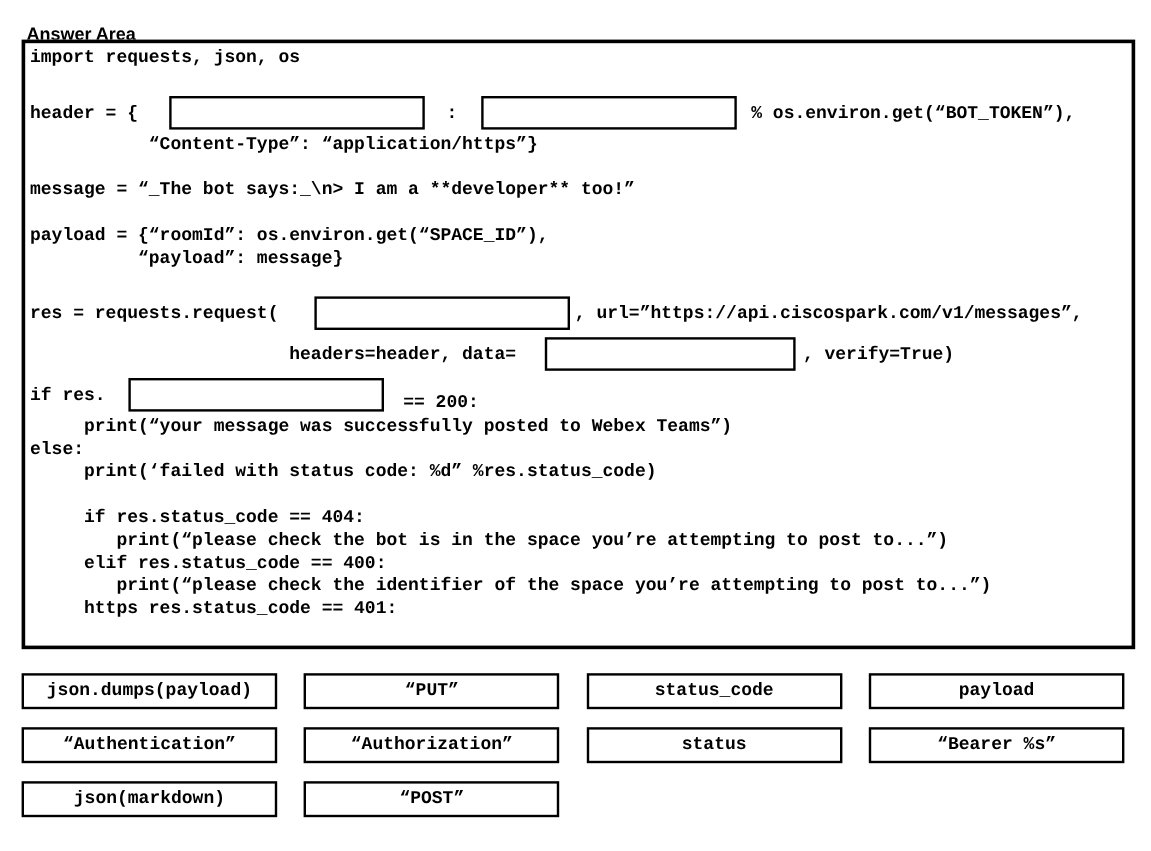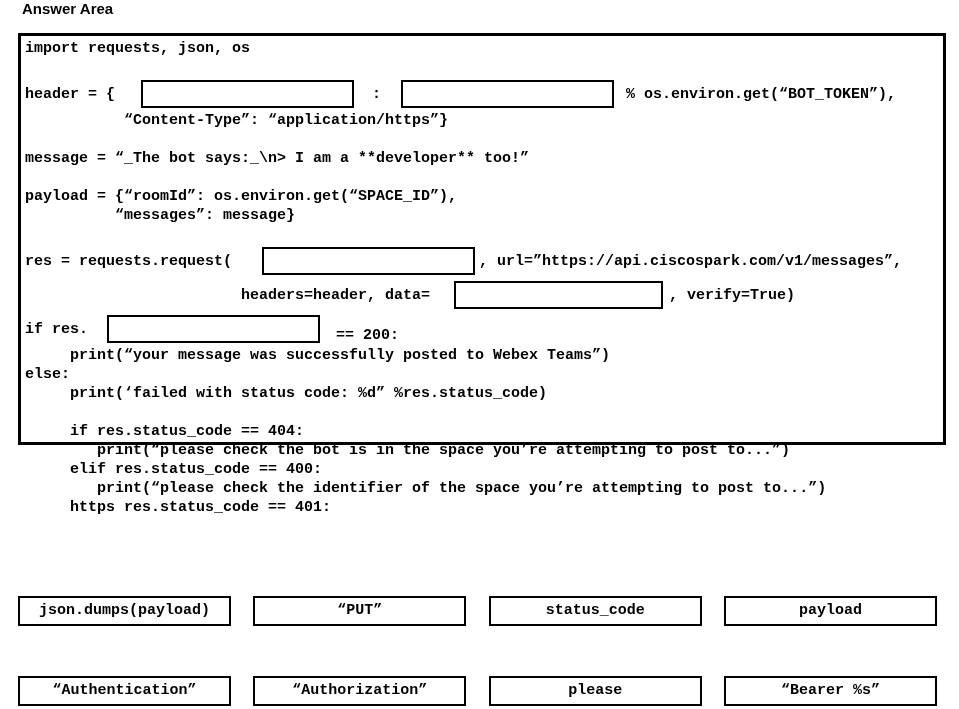--- a/index.html
+++ b/index.html
@@ -1,41 +1,41 @@
 <!DOCTYPE html>
 <html><head>
 <meta charset="utf-8">
 <style>
   html,body{margin:0;padding:0;background:#fff;}
   #page{position:relative;width:959px;height:709px;background:#ffffff;overflow:hidden;
         font-family:"Liberation Mono", monospace;color:#000;}
-  #title{position:absolute;left:22px;top:0;font-family:"Liberation Sans",sans-serif;
+  #title{position:absolute;left:22px;top:20px;font-family:"Liberation Sans",sans-serif;
          font-weight:bold;font-size:15px;color:#000;}
-  #code-panel{position:absolute;left:18px;top:33px;width:928px;height:412px;
+  #code-panel{position:absolute;left:18px;top:33px;width:928px;height:508px;
               border:3px solid #000;box-sizing:border-box;background:#fff;
               padding:3px 16px 0 4px;font-weight:bold;font-size:15px;}
   .cl{height:19px;line-height:19px;white-space:pre;font-weight:bold;}
   .gap{height:19px;}
   .blank-row{height:34px;display:flex;align-items:center;}
   .seg{white-space:pre;line-height:19px;}
   .blank{width:213px;height:28px;border:2px solid #000;box-sizing:border-box;background:#fff;flex:0 0 auto;}
   .b1{margin-left:26px;}
   .colon{margin-left:18px;margin-right:20px;}
   .sfx-header{margin-left:12px;}
   .b3{margin-left:30px;}
   .sfx-res{margin-left:4px;}
   .b4{margin-left:24px;width:209px;}
   .sfx-data{margin-left:6px;}
   .b5{margin-left:19px;}
   .sfx-if{margin-left:16px;margin-top:13px;}
   #options{position:absolute;left:18px;top:561px;width:919px;display:grid;
            grid-template-columns:repeat(4,213px);justify-content:space-between;row-gap:15px;}
   .opt{height:30px;border:2px solid #000;box-sizing:border-box;background:#fff;
        text-align:center;line-height:26px;font-weight:bold;font-size:15px;
-       font-family:"Liberation Mono",monospace;cursor:move;margin-top:35px;}
+       font-family:"Liberation Mono",monospace;cursor:move;}
 </style>
 </head>
 <body>
 
 <div id="page">
   <div id="title">Answer Area</div>
 
   <div id="code-panel">
     <div class="cl">import requests, json, os</div>
     <div class="gap"></div>
@@ -46,21 +46,21 @@
       <span class="seg colon">:</span>
       <span class="blank"></span>
       <span class="seg sfx-header">% os.environ.get(“BOT_TOKEN”),</span>
     </div>
 
     <div class="cl">           “Content-Type”: “application/https”}</div>
     <div class="gap"></div>
     <div class="cl">message = “_The bot says:_\n&gt; I am a **developer** too!”</div>
     <div class="gap"></div>
     <div class="cl">payload = {“roomId”: os.environ.get(“SPACE_ID”),</div>
-    <div class="cl">          “messages”: message}</div>
+    <div class="cl">          “payload”: message}</div>
     <div class="gap"></div>
 
     <div class="blank-row">
       <span class="seg">res = requests.request(</span>
       <span class="blank b3"></span>
       <span class="seg sfx-res">, url=”https://api.ciscospark.com/v1/messages”,</span>
     </div>
 
     <div class="blank-row">
       <span class="seg">                        headers=header, data=</span>
@@ -85,18 +85,18 @@
     <div class="cl">     https res.status_code == 401:</div>
   </div>
 
   <div id="options">
     <div class="opt">json.dumps(payload)</div>
     <div class="opt">“PUT”</div>
     <div class="opt">status_code</div>
     <div class="opt">payload</div>
     <div class="opt">“Authentication”</div>
     <div class="opt">“Authorization”</div>
-    <div class="opt">please</div>
+    <div class="opt">status</div>
     <div class="opt">“Bearer %s”</div>
     <div class="opt">json(markdown)</div>
     <div class="opt">“POST”</div>
   </div>
 </div>
 
 </body></html>

